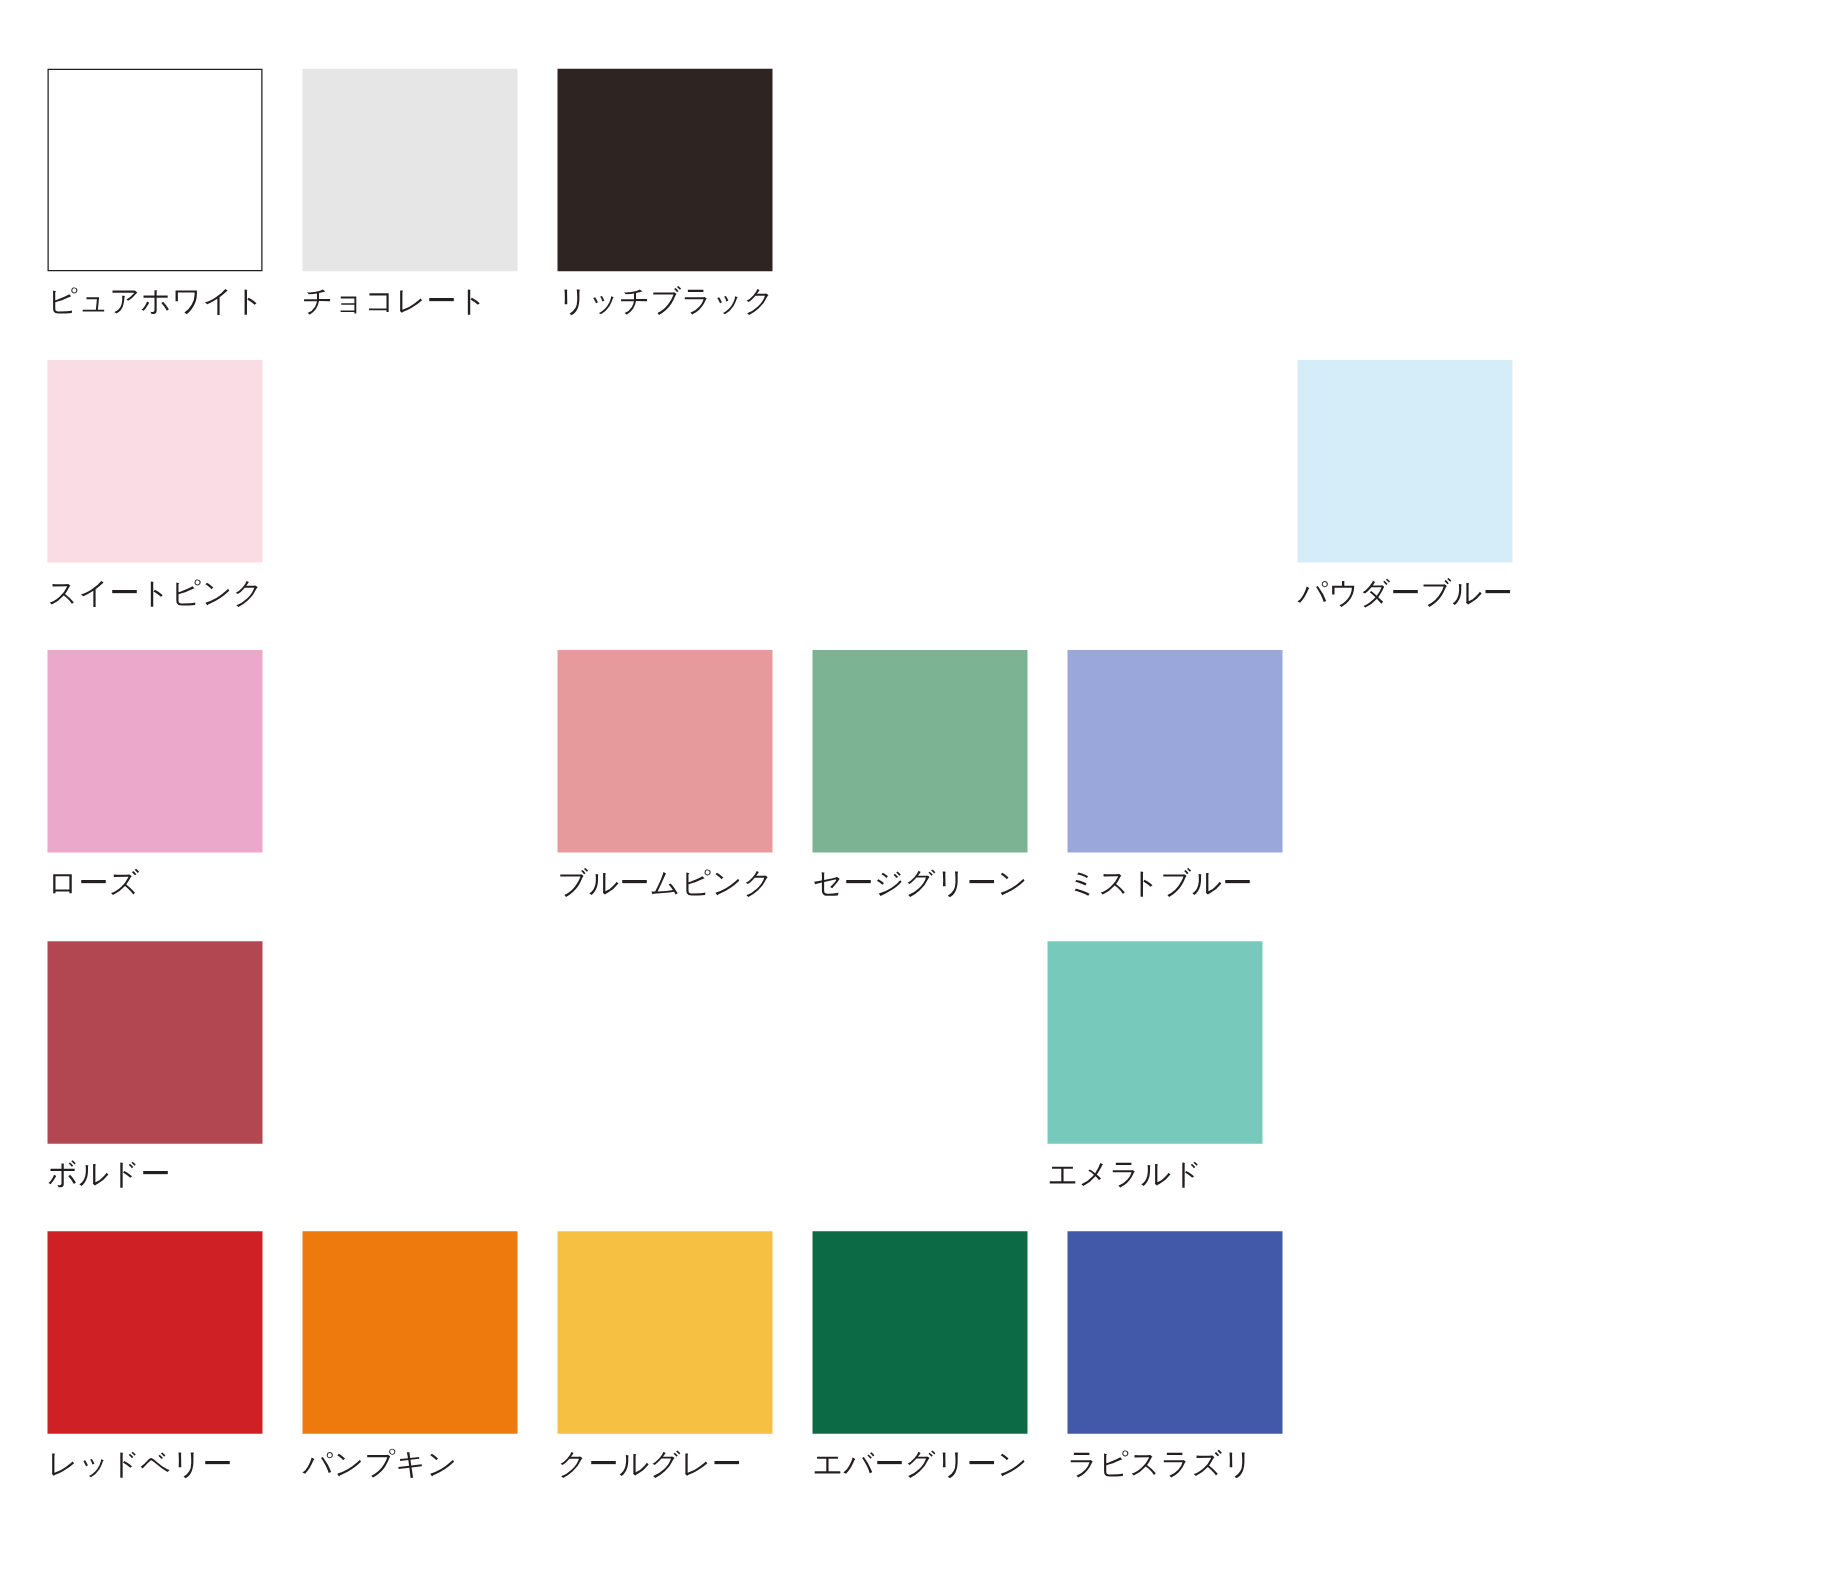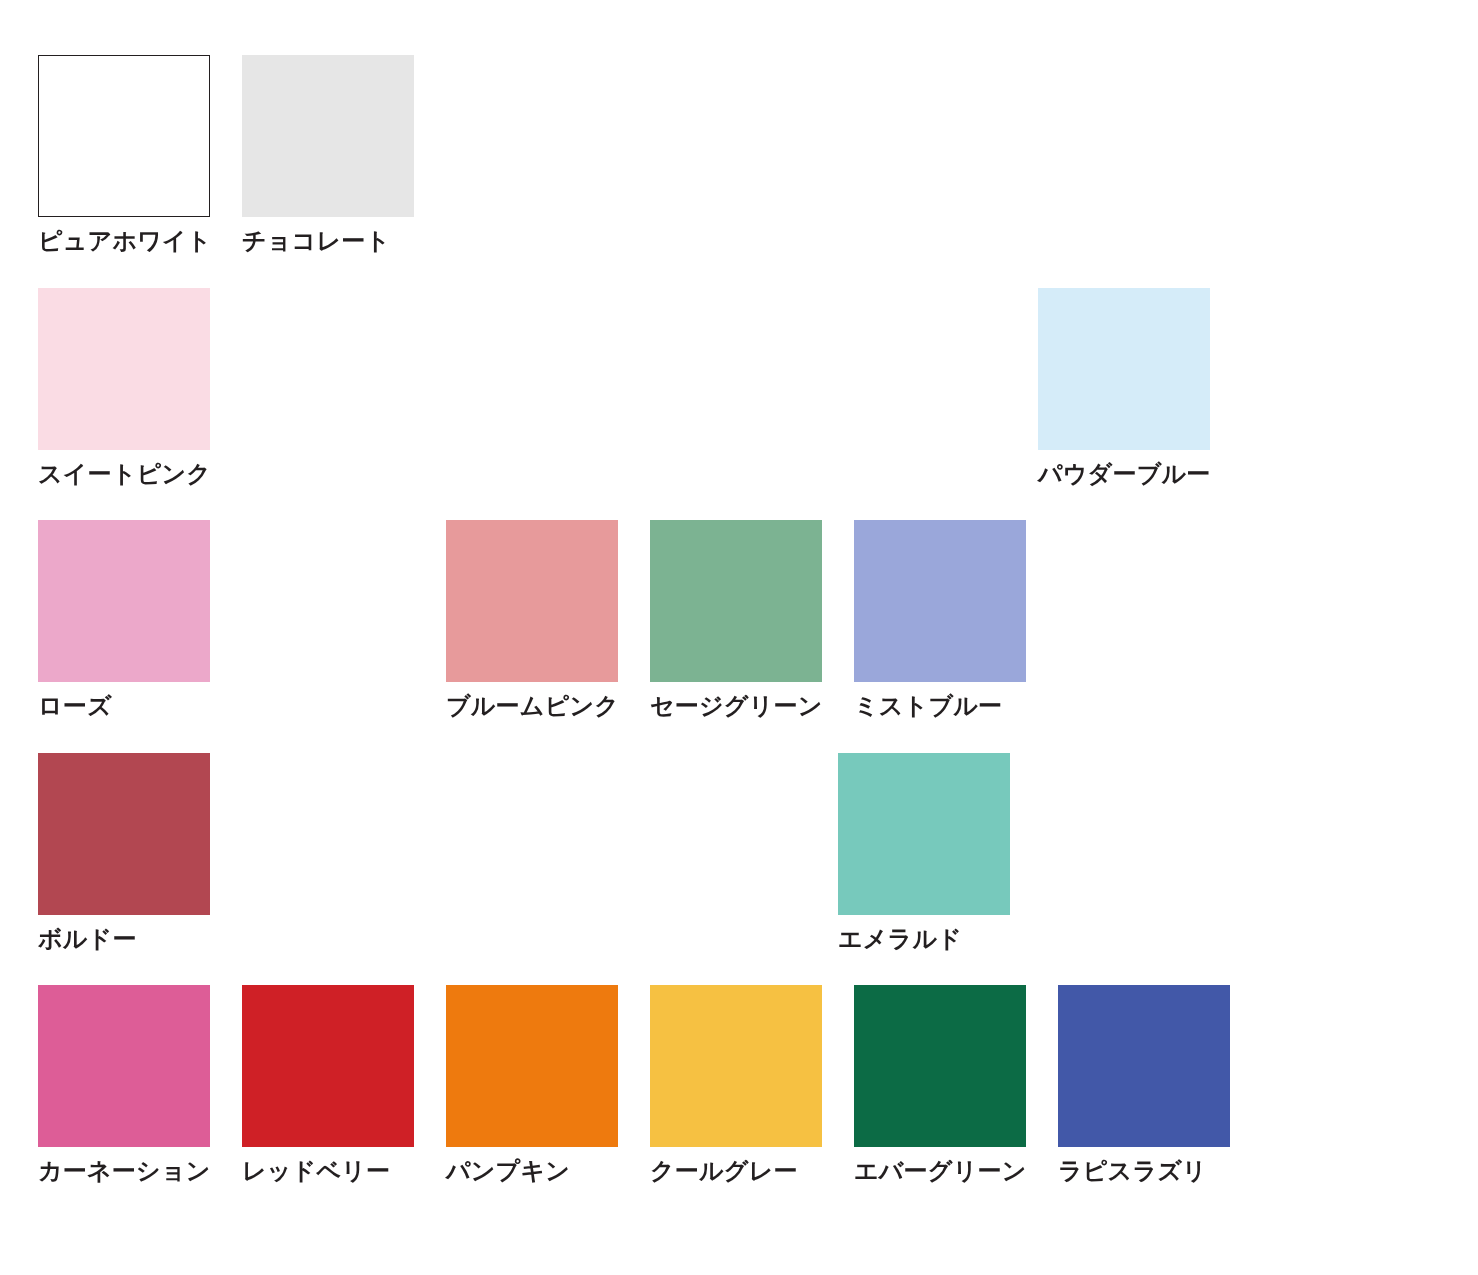--- a/index.html
+++ b/index.html
@@ -53,21 +53,21 @@
     background: transparent;
     border: none;
   }
   .swatch-label {
     margin-top: 11px;
     font-size: 24px;
     line-height: 1.15;
     letter-spacing: 0.01em;
     color: #231f20;
     white-space: nowrap;
-    font-weight: 700;
+    font-weight: 400;
   }
   .swatch-label.empty {
     visibility: hidden;
   }
   
   .swatch-row { margin-bottom: 32px; }
   .swatch-row:last-child { margin-bottom: 0; }
 </style>
 </head>
 <body>
@@ -77,20 +77,24 @@
       <div class="swatch-row">
         <div class="swatch-cell">
           <div class="swatch-chip bordered" title="ピュアホワイト" style="background: rgb(255, 255, 255);"></div>
           <div class="swatch-label">ピュアホワイト</div>
         </div>
         <div class="swatch-cell">
           <div class="swatch-chip" title="クールグレー" style="background: rgb(230, 230, 230);"></div>
           <div class="swatch-label">チョコレート</div>
         </div>
         <div class="swatch-cell">
+          <div class="swatch-chip" title="リッチブラック" style="background: rgb(46, 37, 35);"></div>
+          <div class="swatch-label">リッチブラック</div>
+        </div>
+        <div class="swatch-cell">
           <div class="swatch-chip empty" title=""></div>
           <div class="swatch-label empty"></div>
         </div>
         <div class="swatch-cell">
           <div class="swatch-chip empty" title=""></div>
           <div class="swatch-label empty"></div>
         </div>
         <div class="swatch-cell">
           <div class="swatch-chip empty" title=""></div>
           <div class="swatch-label empty"></div>
@@ -176,24 +180,20 @@
         <div class="swatch-cell">
           <div class="swatch-chip empty" title=""></div>
           <div class="swatch-label empty"></div>
         </div>
         <div class="swatch-cell">
           <div class="swatch-chip empty" title=""></div>
           <div class="swatch-label empty"></div>
         </div>
       </div>
       <div class="swatch-row">
-        <div class="swatch-cell">
-          <div class="swatch-chip" title="カーネーション" style="background: rgb(221, 93, 151);"></div>
-          <div class="swatch-label">カーネーション</div>
-        </div>
         <div class="swatch-cell">
           <div class="swatch-chip" title="レッドベリー" style="background: rgb(207, 32, 38);"></div>
           <div class="swatch-label">レッドベリー</div>
         </div>
         <div class="swatch-cell">
           <div class="swatch-chip" title="パンプキン" style="background: rgb(238, 122, 14);"></div>
           <div class="swatch-label">パンプキン</div>
         </div>
         <div class="swatch-cell">
           <div class="swatch-chip" title="サンイエロー" style="background: rgb(246, 193, 66);"></div>

